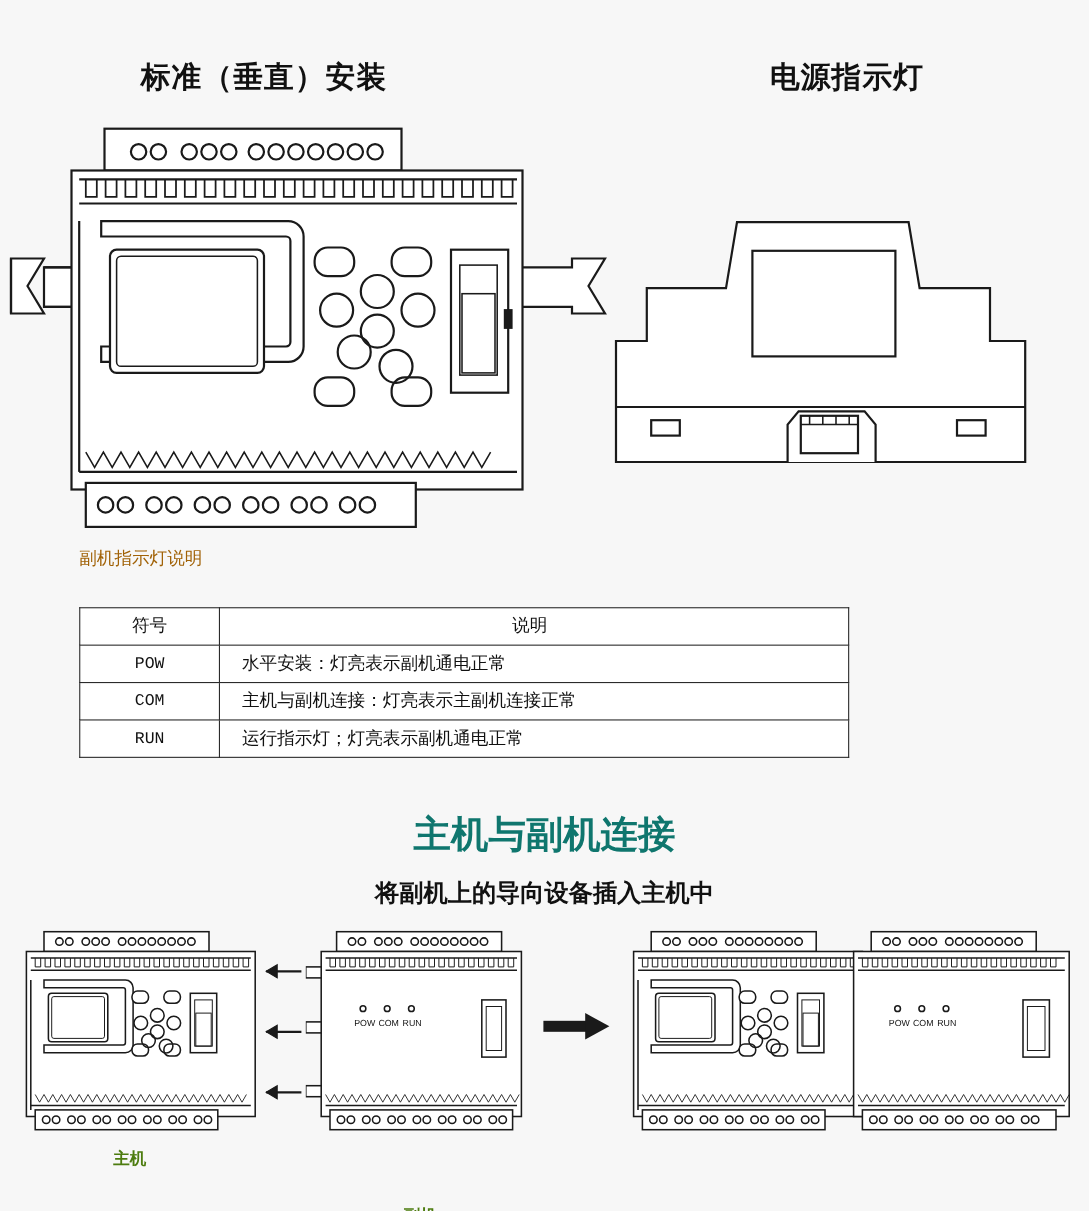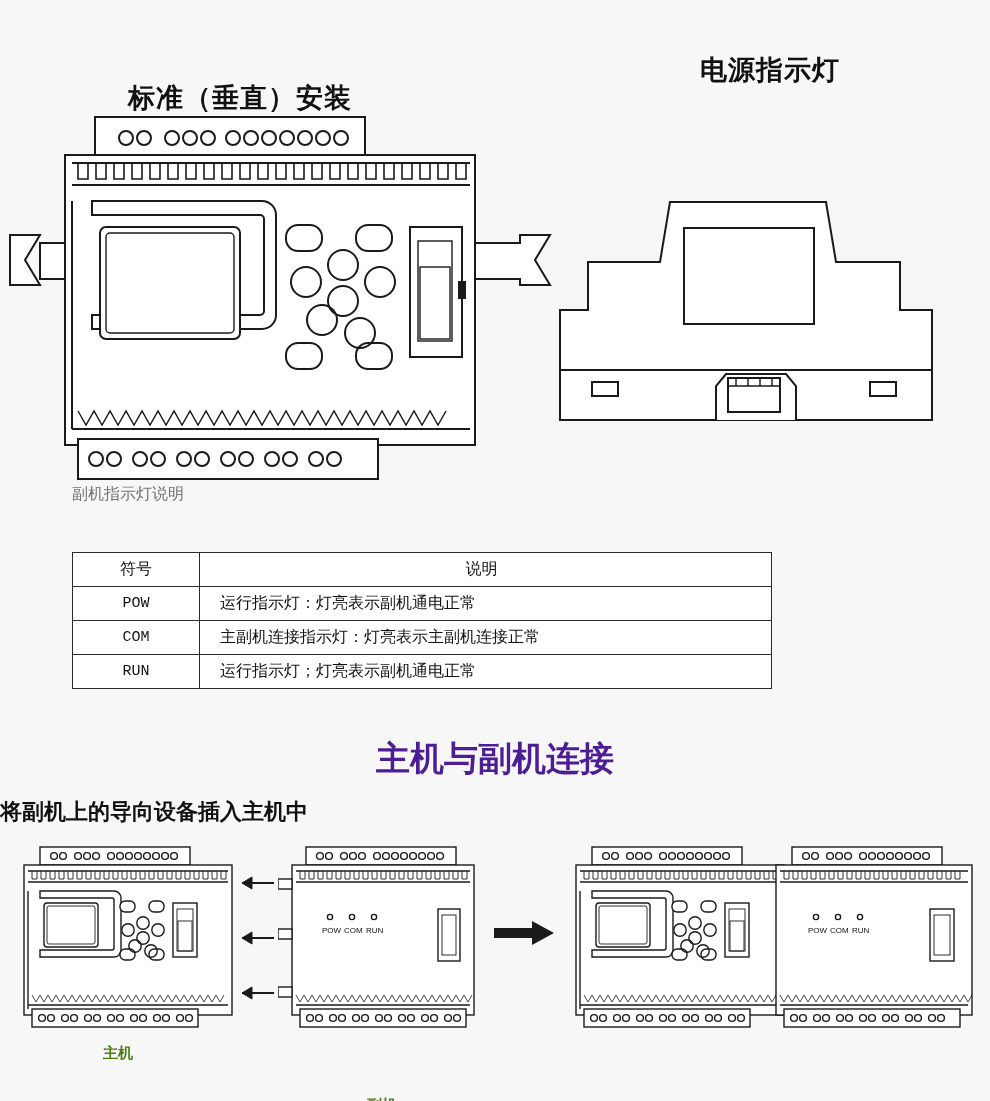--- a/index.html
+++ b/index.html
@@ -24,33 +24,33 @@
   
   .head-vertical, .head-horizontal {
     position: absolute;
     font-family: "Liberation Serif", serif;
     font-weight: bold;
     font-size: 27px;
     letter-spacing: 1px;
     color: #111;
     white-space: nowrap;
   }
-  .head-vertical { left: 128px; top: 52px; margin-top: 28px; }
+  .head-vertical { left: 128px; top: 52px; }
   .head-horizontal { left: 700px; top: 52px; }
 
   
   .svg-block { position: absolute; }
 
   
   .table-caption {
     position: absolute;
     left: 72px;
-    top: 484px;
+    top: 498px;
     font-size: 16px;
-    color: #737373;
+    color: #a16207;
     font-family: Liberation Mono, monospace;
   }
   table.legend {
     position: absolute;
     left: 72px;
     top: 552px;
     width: 700px;
     border-collapse: collapse;
     background: #fff;
     font-size: 16px;
@@ -78,27 +78,28 @@
 
   
   .conn-title {
     position: absolute;
     left: 0;
     top: 736px;
     width: 990px;
     text-align: center;
     font-size: 34px;
     font-weight: bold;
-    color: #4c1d95;
+    color: #0f766e;
   }
   .conn-sub {
     position: absolute;
     left: 0;
     top: 797px;
     width: 990px;
+    text-align: center;
     font-size: 22px;
     font-weight: bold;
     color: #111;
   }
 
   .cap {
     position: absolute;
     font-size: 15px;
     font-weight: bold;
     color: #4d7c0f;
@@ -216,25 +217,25 @@
   <table class="legend">
     <thead>
       <tr>
         <th class="sym">符号</th>
         <th class="desc">说明</th>
       </tr>
     </thead>
     <tbody>
       <tr>
         <td class="sym">POW</td>
-        <td class="desc">运行指示灯：灯亮表示副机通电正常</td>
+        <td class="desc">水平安装：灯亮表示副机通电正常</td>
       </tr>
       <tr>
         <td class="sym">COM</td>
-        <td class="desc">主副机连接指示灯：灯亮表示主副机连接正常</td>
+        <td class="desc">主机与副机连接：灯亮表示主副机连接正常</td>
       </tr>
       <tr>
         <td class="sym">RUN</td>
         <td class="desc">运行指示灯；灯亮表示副机通电正常</td>
       </tr>
     </tbody>
   </table>
 
   <div class="conn-title">主机与副机连接</div>
   <div class="conn-sub">将副机上的导向设备插入主机中</div>

